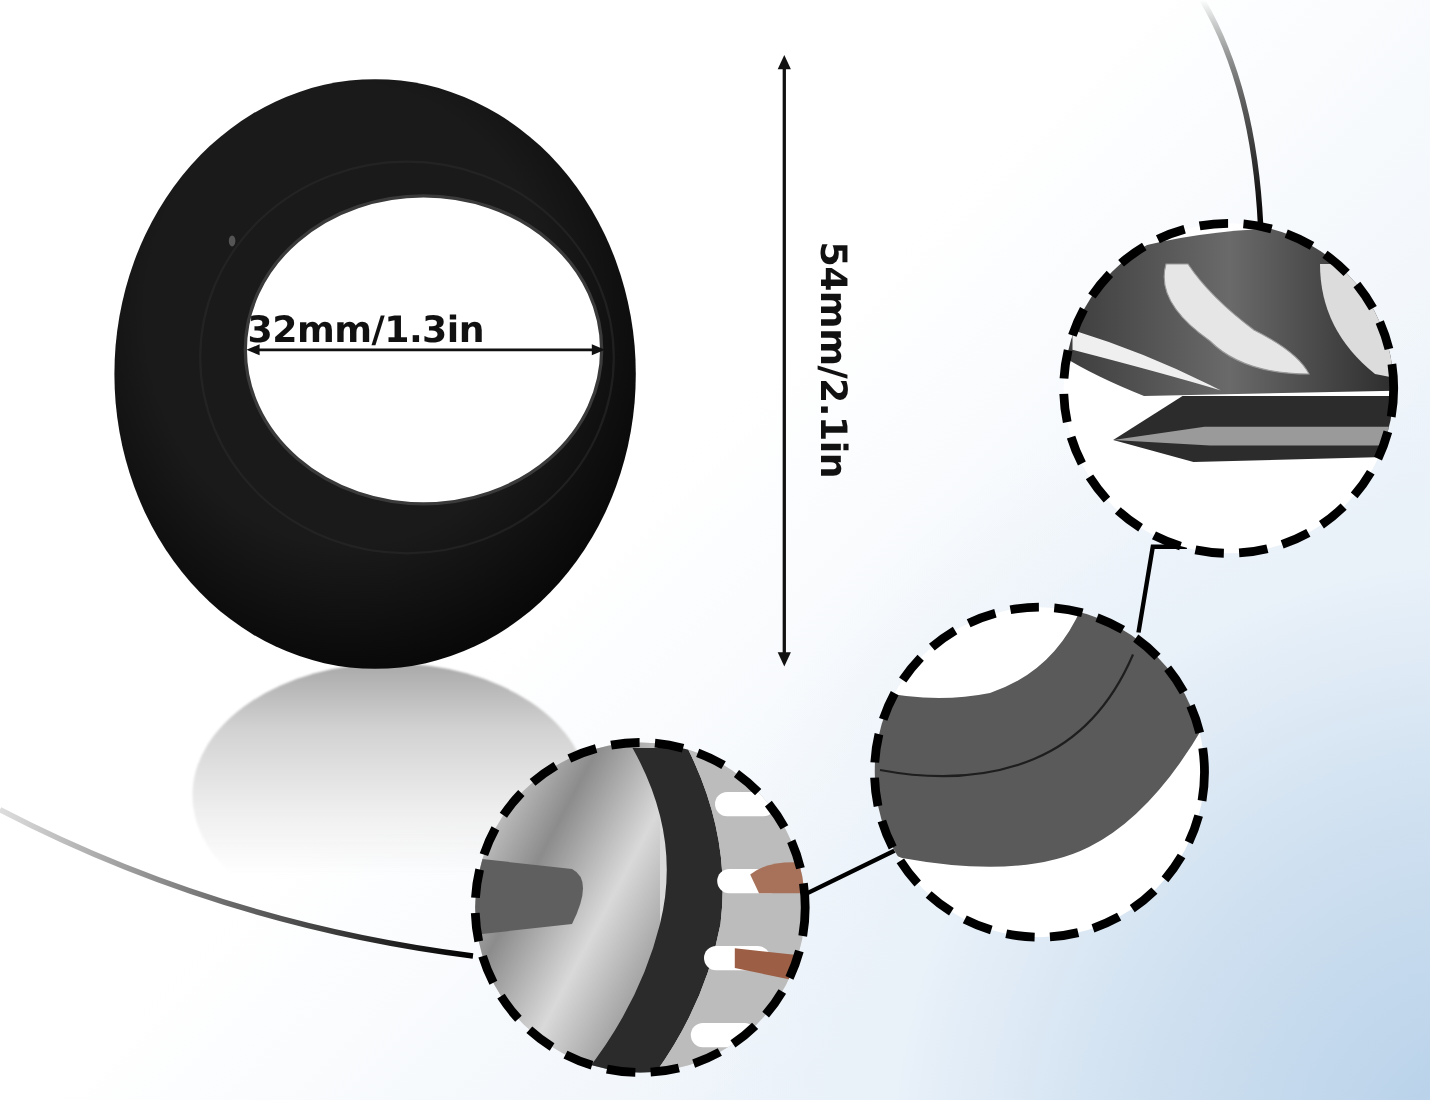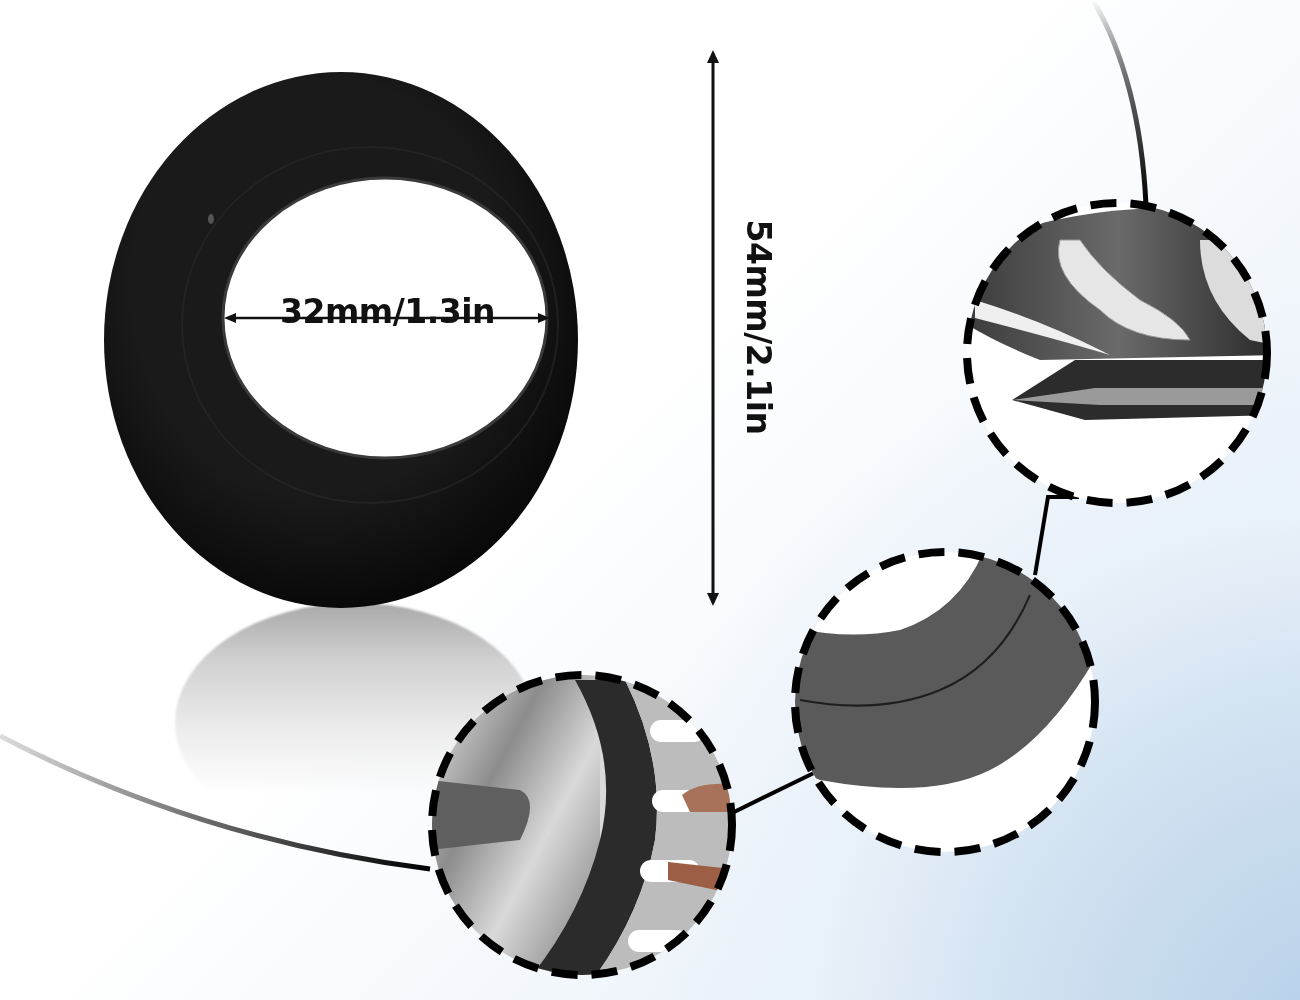--- a/index.html
+++ b/index.html
@@ -15,21 +15,21 @@
       linear-gradient(135deg, #ffffff 0%, #ffffff 45%, #f1f6fb 70%, #d7e6f4 100%);
   }
   .reflection {
     position: absolute; left: 175px; top: 603px; width: 360px; height: 240px;
     border-radius: 50%;
     background: linear-gradient(180deg, #a9a9a9 0%, #d2d2d2 25%, #eeeeee 55%, rgba(255,255,255,0) 80%);
     filter: blur(1px);
   }
   svg.layer { position: absolute; left: 0; top: 0; }
   .dim-h {
-    position: absolute; left: 225px; top: 292px; width: 325px; text-align: center;
+    position: absolute; left: 225px; top: 280px; width: 325px; 
     font-weight: bold; font-size: 33px; color: #111; letter-spacing: -0.5px;
   }
   .dim-v {
     position: absolute; left: 758px; top: 327px;
     transform: translate(-50%, -50%) rotate(90deg);
     font-weight: bold; font-size: 33px; color: #111; white-space: nowrap; letter-spacing: -0.5px;
   }
 </style>
 </head>
 <body>

